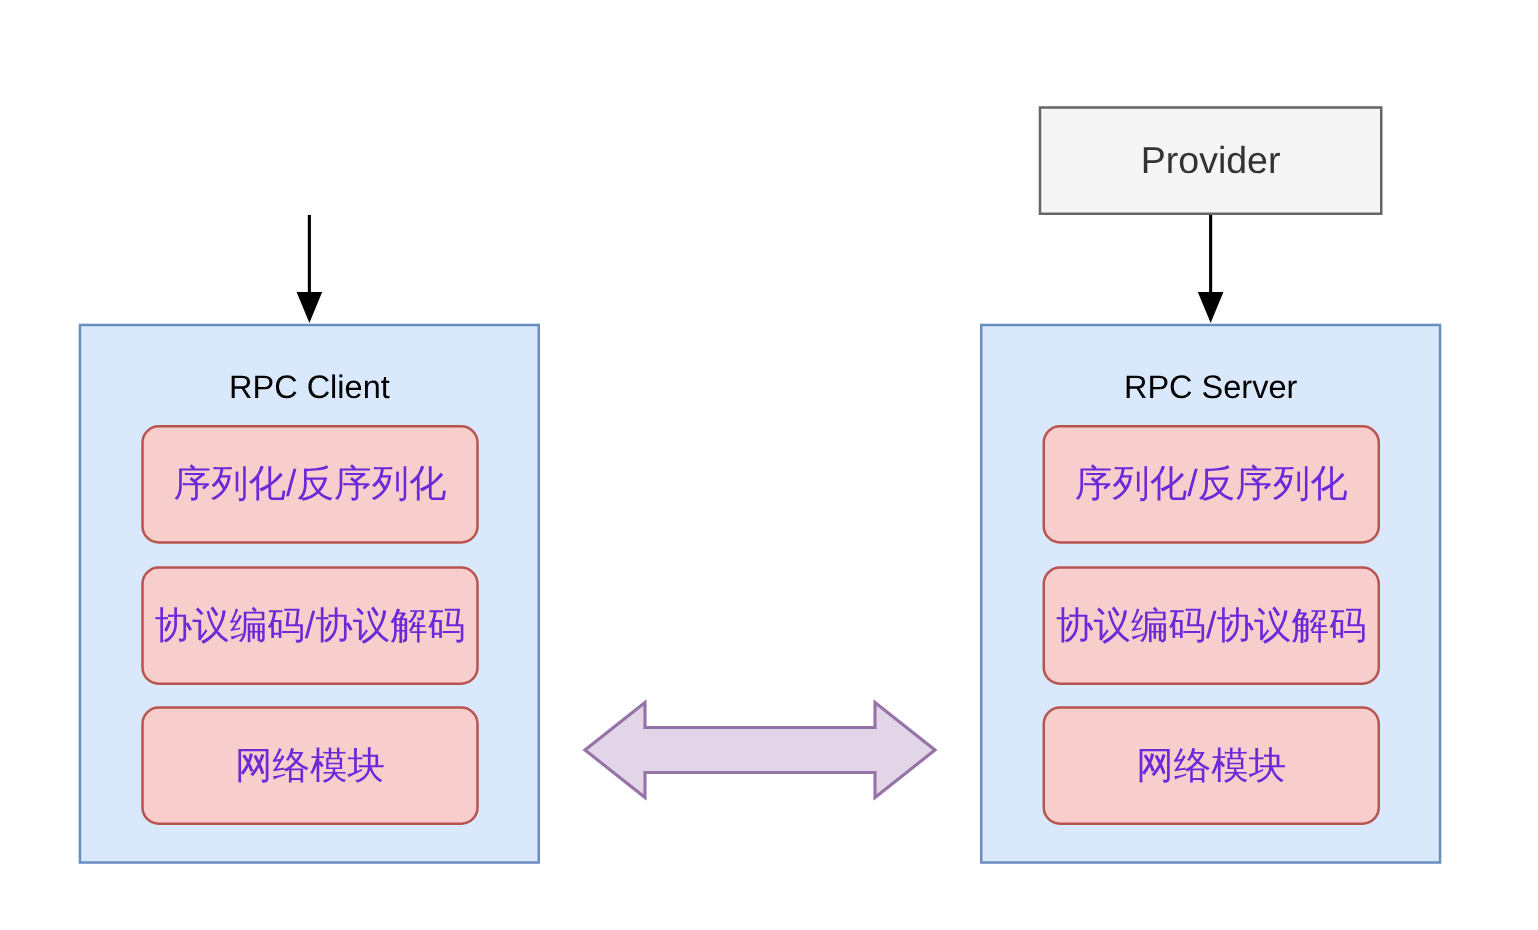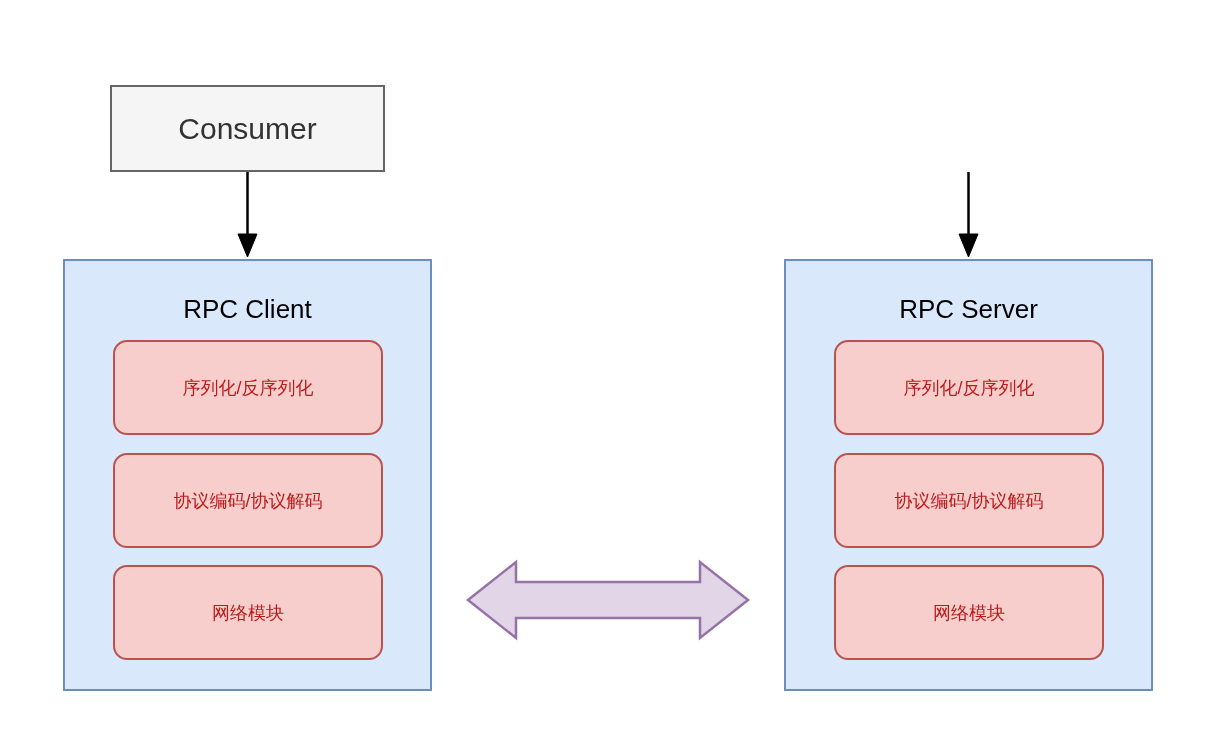--- a/index.html
+++ b/index.html
@@ -63,23 +63,23 @@
     position: absolute;
     box-sizing: border-box;
     background: #f8cecc;
     border: 2px solid #b85450;
     border-radius: 14px;
     display: flex;
     align-items: center;
     justify-content: center;
   }
   .module-label {
-    font-size: 18px;
+    font-size: 30px;
     line-height: 1;
-    color: #b91c1c;
+    color: #6d28d9;
     white-space: nowrap;
   }
 
   
   .overlay {
     position: absolute;
     left: 0; top: 0;
     width: 1230px;
     height: 744px;
     pointer-events: none;
@@ -94,40 +94,40 @@
     color: #000000;
     white-space: nowrap;
     text-align: center;
   }
 </style>
 </head>
 <body>
 
 <div class="canvas">
 
-  <div class="actor-box" style="left:110px; top:85px; width:275px; height:87px;">
-    <span class="actor-label">Consumer</span>
-  </div>
 
   <div class="rpc-container" style="left:63px; top:259px; width:369px; height:432px;">
     <div class="rpc-title" style="top:35px;">RPC Client</div>
   </div>
 
   <div class="module-box" style="left:113px; top:340px; width:270px; height:95px;">
     <span class="module-label">序列化/反序列化</span>
   </div>
 
   <div class="module-box" style="left:113px; top:453px; width:270px; height:95px;">
     <span class="module-label">协议编码/协议解码</span>
   </div>
 
   <div class="module-box" style="left:113px; top:565px; width:270px; height:95px;">
     <span class="module-label">网络模块</span>
   </div>
 
+  <div class="actor-box" style="left:831px; top:85px; width:275px; height:87px;">
+    <span class="actor-label">Provider</span>
+  </div>
 
   <div class="rpc-container" style="left:784px; top:259px; width:369px; height:432px;">
     <div class="rpc-title" style="top:35px;">RPC Server</div>
   </div>
 
   <div class="module-box" style="left:834px; top:340px; width:270px; height:95px;">
     <span class="module-label">序列化/反序列化</span>
   </div>
 
   <div class="module-box" style="left:834px; top:453px; width:270px; height:95px;">

